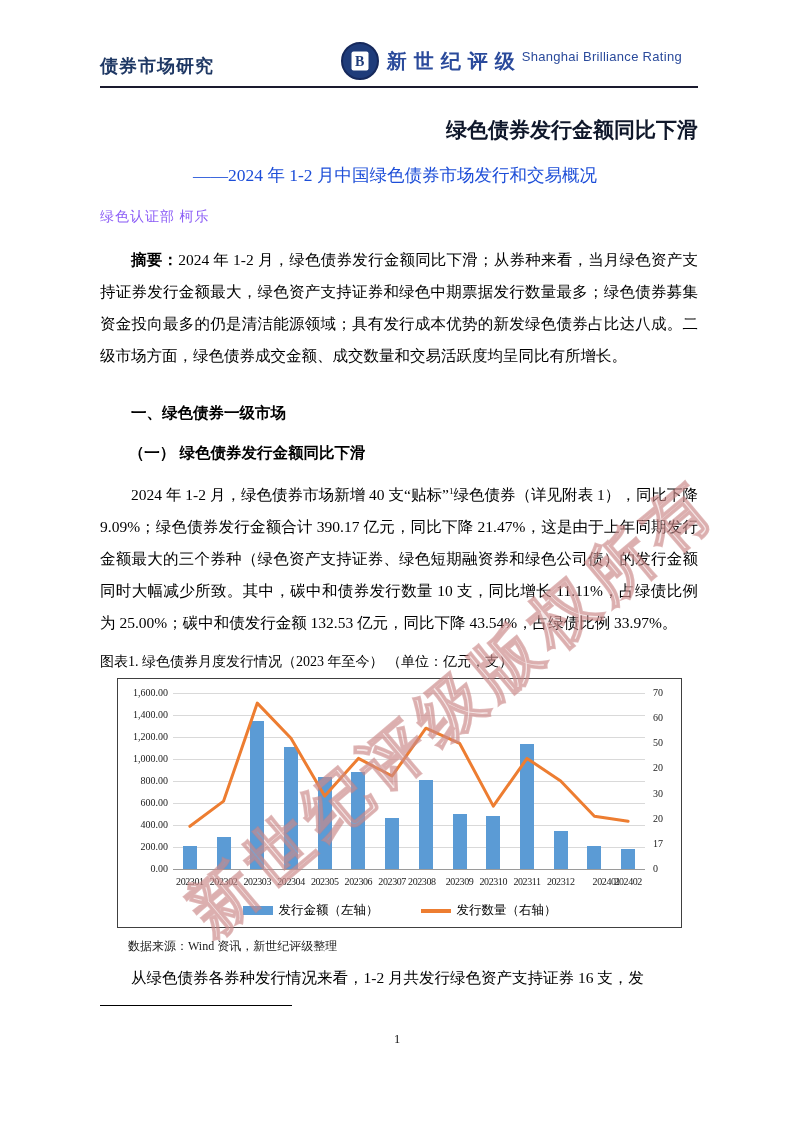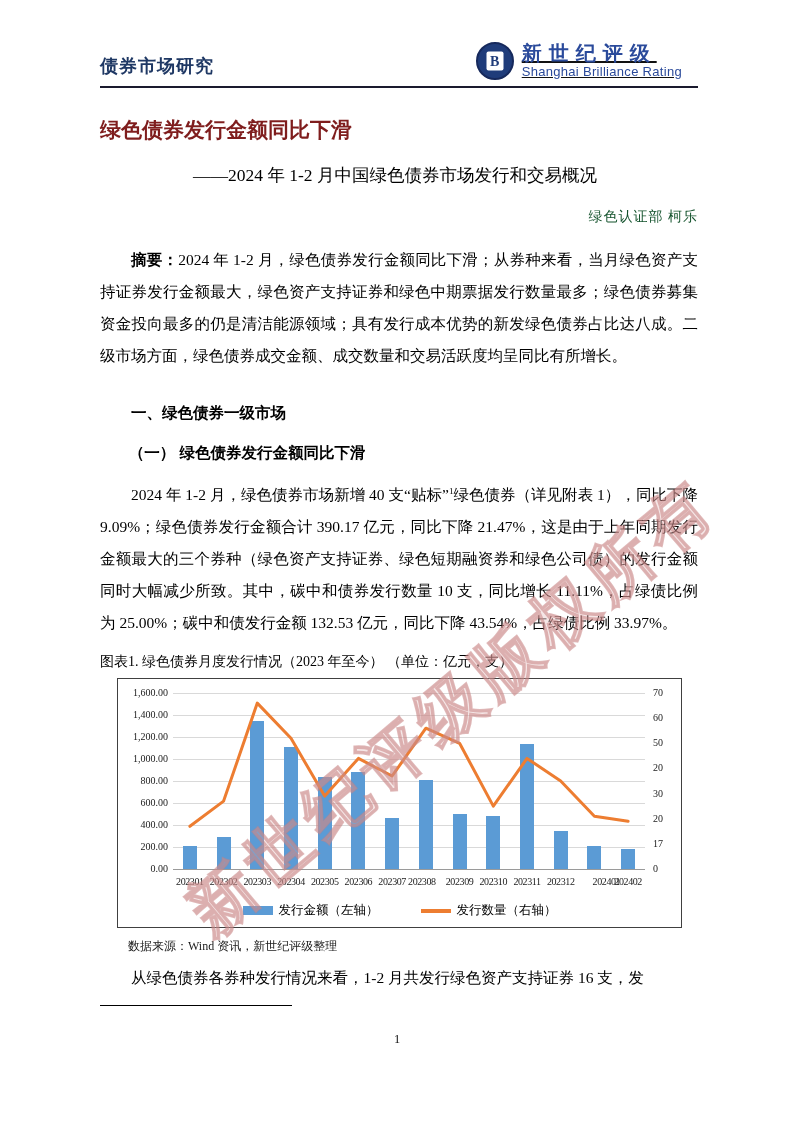--- a/index.html
+++ b/index.html
@@ -28,47 +28,47 @@
     width:38px; height:38px; border-radius:50%;
     background:#1F3C7A; position:relative; flex:0 0 auto;
     border:2px solid #16295c;
   }
   .logo-inner {
     position:absolute; left:50%; top:50%; transform:translate(-50%,-50%);
     width:17px; height:19px; background:#fff; border-radius:2px;
     display:flex; align-items:center; justify-content:center;
     font-family:"Liberation Serif",serif; font-weight:bold; font-size:14px; color:#1F3C7A;
   }
-  .brand-text { display:flex; flex-direction:column; line-height:1.15;text-decoration:underline; }
+  .brand-text { display:flex; flex-direction:row; line-height:1.15; }
   .brand-cn {
     font-family:"Liberation Serif","DejaVu Serif",serif;
     font-weight:bold; font-size:20px; color:#2A4A9B; letter-spacing:7px; white-space:nowrap;
   }
   .brand-en {
     font-family:"Liberation Sans","DejaVu Sans",sans-serif;
     font-size:13px; color:#2A4A9B; letter-spacing:.3px;
   }
   .header-rule {
     position:absolute; left:100px; right:96px; top:86px;
     border-top:2px solid #1a1a2e;
   }
   
   .main-title {
     position:absolute; left:100px; right:96px; top:116px;
-    text-align:left;
-    font-family:"Liberation Sans","DejaVu Sans",sans-serif;
-    font-weight:bold; font-size:21px; color:#7f1d1d;
+    text-align:right;
+    font-family:"Liberation Sans","DejaVu Sans",sans-serif;
+    font-weight:bold; font-size:21px; color:#0f172a;
   }
   .sub-title {
     position:absolute; left:100px; right:104px; top:163px;
-    text-align:center; font-size:17.5px; color:#000000;
+    text-align:center; font-size:17.5px; color:#1d4ed8;
   }
   .author-line {
     position:absolute; left:100px; right:96px; top:208px;
-    text-align:right; font-size:14px; color:#14532d; letter-spacing:1px;
+    text-align:left; font-size:14px; color:#8b5cf6; letter-spacing:1px;
   }
   
   .abstract {
     position:absolute; left:100px; width:598px; top:244px;
     font-size:15.5px; line-height:2.07; text-align:justify; text-indent:2em;
     color:#000;
   }
   .abstract b { font-weight:bold; }
   .h-sec {
     position:absolute; left:100px; width:598px; top:403px;

